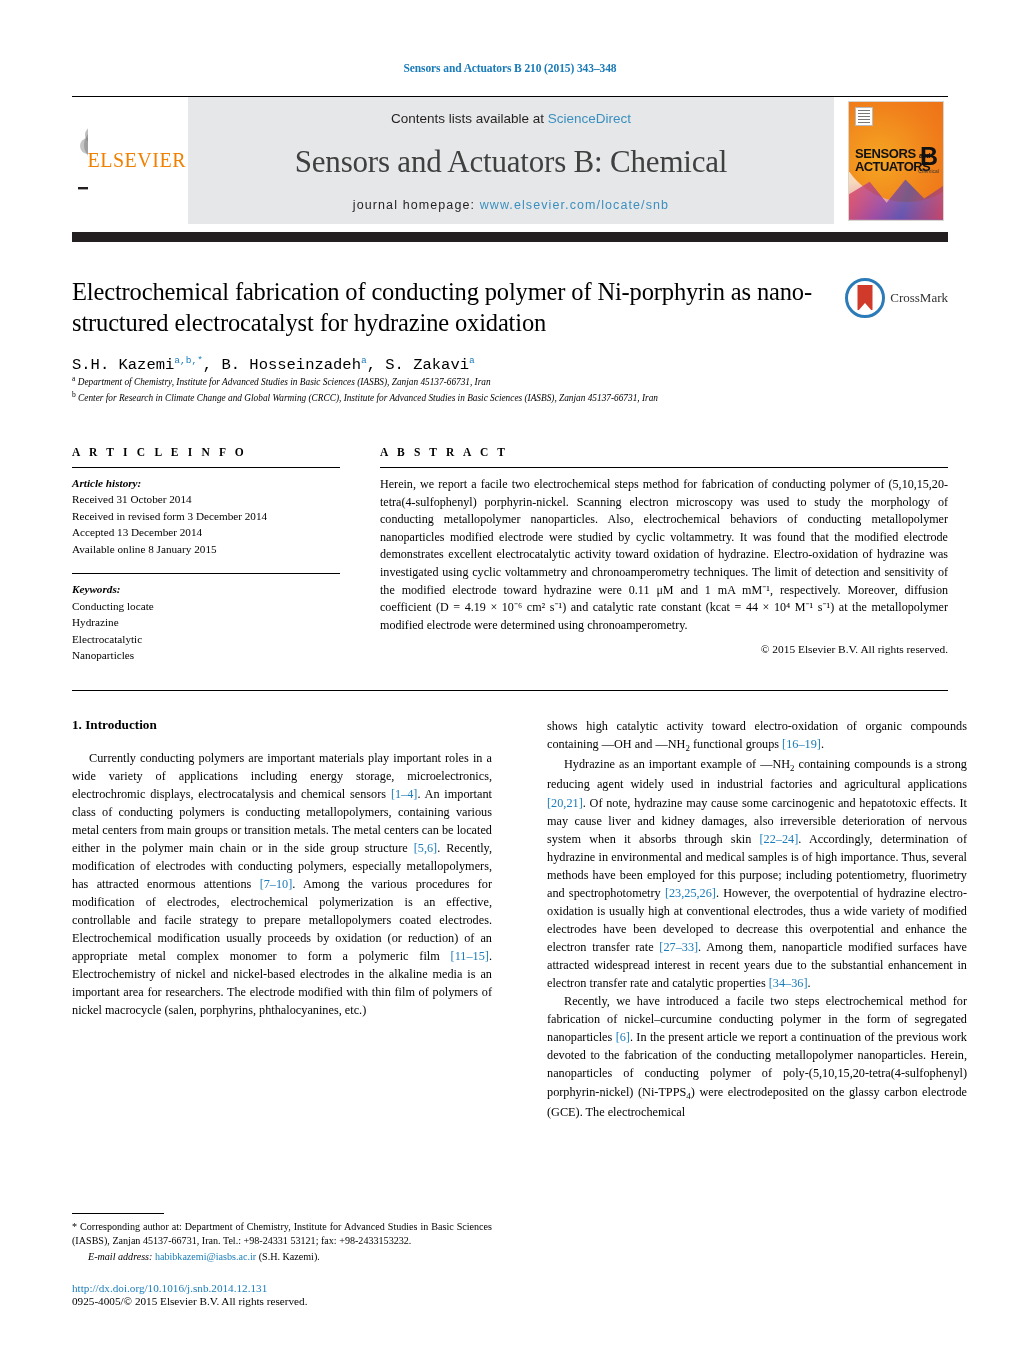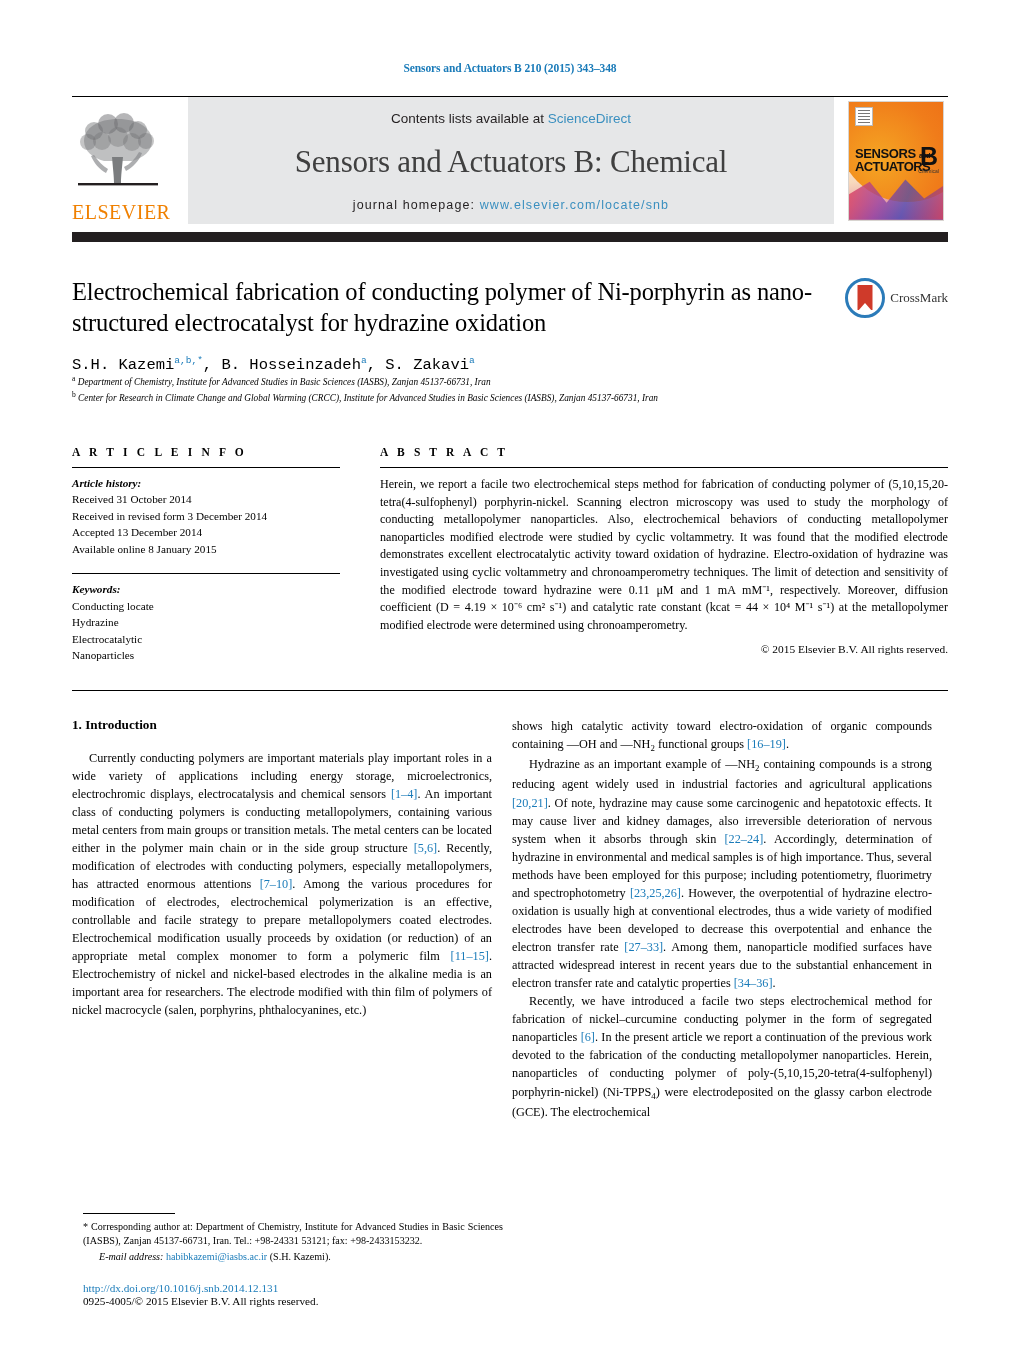--- a/index.html
+++ b/index.html
@@ -40,22 +40,23 @@
     margin-top: 20px;
     border-top: 1.6px solid #000;
     display: flex;
     align-items: stretch;
     height: 127px;
   }
   .elsevier-block {
     width: 114px;
     flex: 0 0 114px;
     display: flex;
-    flex-direction: column;
+    flex-direction: row;
     justify-content: flex-end;
+    align-items: center;
     padding-bottom: 2px;
     box-sizing: border-box;
   }
   .elsevier-tree {
     width: 92px;
     height: 90px;
     position: relative;
     overflow: hidden;
   }
   .elsevier-word {
@@ -332,21 +333,21 @@
 
   .hr-after-abs {
     border-top: 1px solid #000;
     margin-top: 26px;
   }
 
   
   .body-cols {
     margin-top: 26px;
     display: flex;
-    gap: 20px;
+    gap: 55px;
     position: relative;
   }
   .bcol { width: 420px; flex: 0 0 420px; position: relative; }
 
   h2.sec-head {
     font-family: "Liberation Serif", serif;
     font-weight: bold;
     font-size: 13.2px;
     margin: 0 0 16px 0;
   }
@@ -359,21 +360,21 @@
     text-indent: 17px;
     -webkit-hyphens: auto;
     hyphens: auto;
   }
   p.para.noind { text-indent: 0; }
   .ref { color: #1a7bb9; }
 
   
   .footnote-wrap {
     position: absolute;
-    left: 11px;
+    left: 0;
     bottom: 0;
     width: 420px;
   }
   .fn-rule {
     width: 92px;
     border-top: 1px solid #000;
     margin-bottom: 6px;
   }
   .fn-text {
     font-family: "Liberation Serif", serif;

